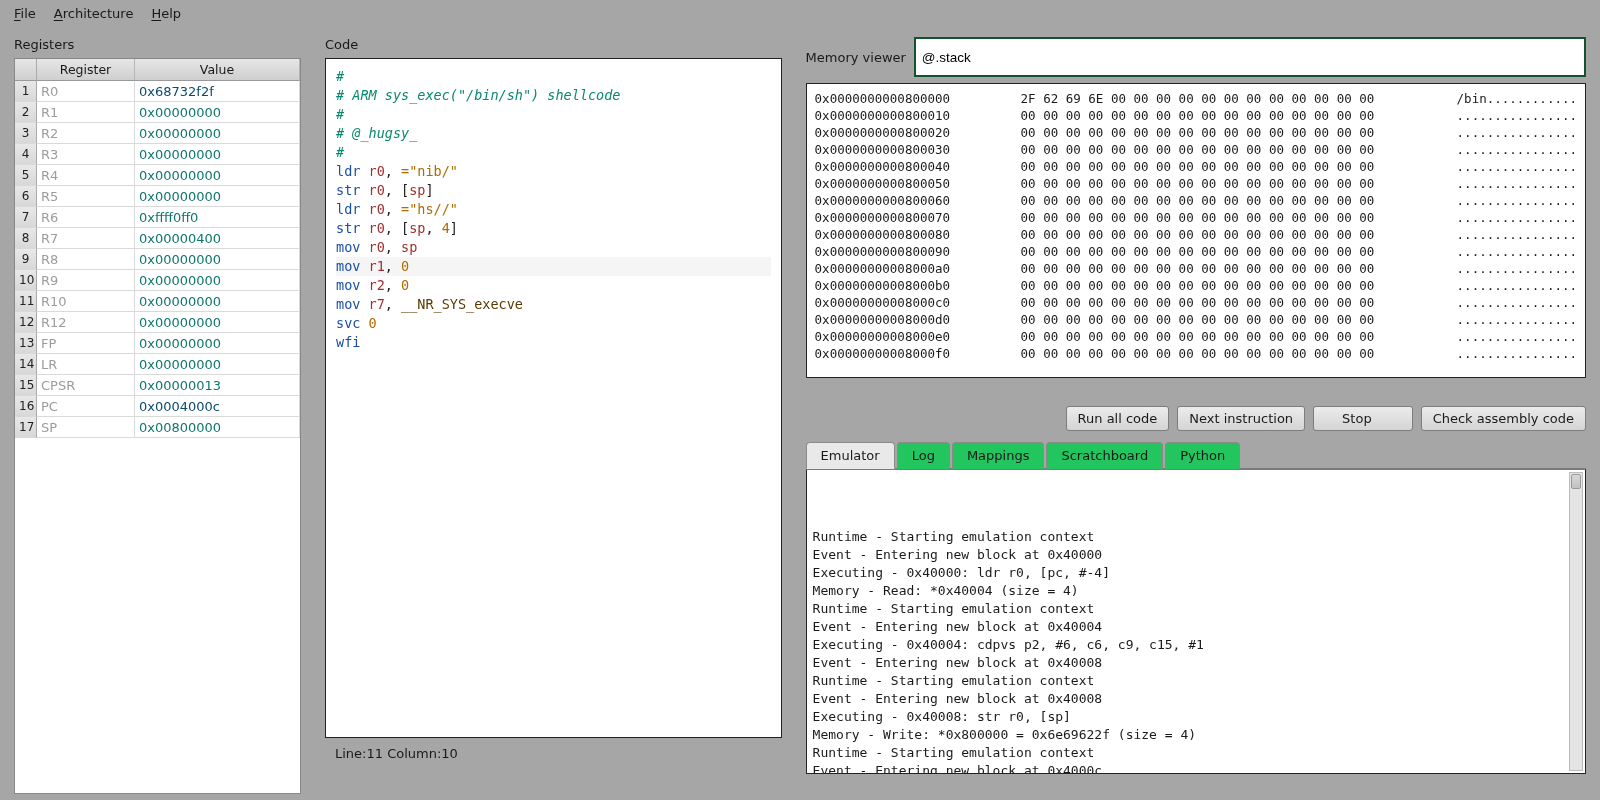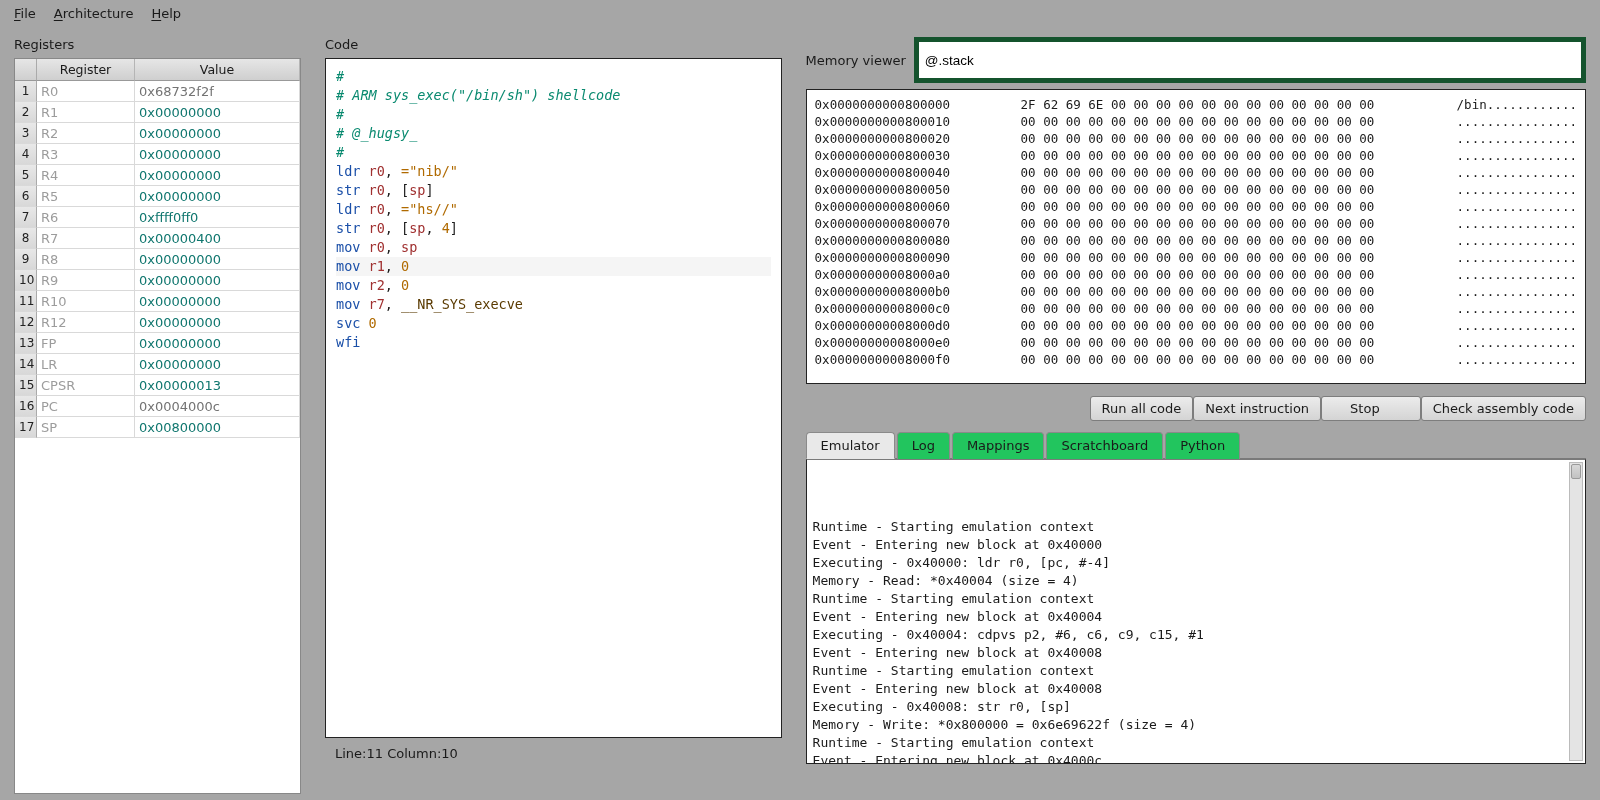--- a/index.html
+++ b/index.html
@@ -11,42 +11,42 @@
 .panel-label { font-size:13px; margin-bottom:6px; }
 .registers { width:305px; }
 .reg-table { border:1px solid #888; background:#fff; }
 .reg-header { display:flex; font-size:12.5px; }
 .reg-header > div { background:linear-gradient(#e6e6e6,#cfcfcf); border-bottom:1px solid #999; border-right:1px solid #b5b5b5; text-align:center; padding:3px 0; }
 .reg-row { display:flex; font-size:13px; }
 .reg-row > div { border-bottom:1px solid #d9d9d9; border-right:1px solid #d9d9d9; padding:1px 4px; height:21px; line-height:19px; }
 .col-idx { width:22px; background:linear-gradient(#e8e8e8,#d8d8d8); text-align:center; font-size:12px; color:#222; border-right:1px solid #aaa !important;}
 .col-name { width:98px; color:#9c9c9c; }
 .col-val { width:165px; color:#0f766e; font-weight:500; }
-.col-val.changed { color:#737373; }
+.col-val.changed { color:#0c4a6e; }
 .reg-filler { height:355px; background:#fff; }
 .code-panel { width:490px; }
 .code-area { background:#fff; border:1px solid #222; height:680px; padding:8px 10px; font-family:"DejaVu Sans Mono", monospace; font-size:13.5px; line-height:19px; overflow:hidden; }
 .code-line { white-space:pre; }
 .code-line.hl { background:#f5f5f5; }
 .tok-comment { color:#0a8a70; font-style:italic; }
 .tok-kw { color:#1a4fa8; }
 .tok-reg { color:#a03030; }
 .tok-num { color:#b06a00; }
 .tok-str { color:#b06a00; }
 .tok-ident { color:#5a3a00; }
 .status-line { padding:8px 10px 0; font-size:13px; }
 .right-panel { flex:1; display:flex; flex-direction:column; }
 .mem-header { display:flex; align-items:center; gap:8px; margin-bottom:6px; }
-.mem-input { flex:1; background:#fff; border:5px solid #14532d; padding:18px 6px; font-size:13.5px; height:32px; }
+.mem-input { flex:1; background:#fff; border:2px solid #14532d; padding:18px 6px; font-size:13.5px; height:32px; }
 .mem-view { background:#fff; border:1px solid #222; height:295px; padding:6px 8px; font-family:"DejaVu Sans Mono", monospace; font-size:12.5px; line-height:17px; white-space:pre; overflow:hidden; }
 .mem-line { display:flex;gap:36px; }
 .mem-addr { width:170px; }
 .mem-hex { width:400px; }
 .mem-ascii { flex:1; }
-.btn-row { display:flex; justify-content:flex-end; margin:12px 0 10px; }
+.btn-row { display:flex; justify-content:flex-end; gap:8px; margin:28px 0 10px; }
 .btn { background:linear-gradient(#ececec,#d4d4d4); border:1px solid #7d7d7d; border-radius:3px; padding:4px 11px; font-size:13px; cursor:default; }
 .tabs { display:flex; border-bottom:1px solid #7a7a7a; }
 .tab { padding:5px 14px; background:#22c55e; border:1px solid #8a8a8a; border-bottom:none; border-radius:4px 4px 0 0; margin-right:2px; font-size:13px; position:relative; top:1px;}
 .tab.active { background:#e9e9e9; border-bottom:1px solid #e9e9e9; }
 .log-area { background:#fff; border:1px solid #222; border-top:1px solid #7a7a7a; height:305px; padding:4px 6px; font-family:"DejaVu Sans Mono", monospace; font-size:13px; line-height:18px; white-space:pre; overflow:hidden; position:relative;}
 .scrollbar { position:absolute; right:2px; top:2px; bottom:2px; width:14px; background:#e4e4e4; border:1px solid #bbb;}
 .scroll-thumb { position:absolute; left:1px; right:1px; top:1px; height:15px; background:linear-gradient(#d8d8d8,#c2c2c2); border:1px solid #9a9a9a; border-radius:2px;}
 </style>
 </head>
 <body>

